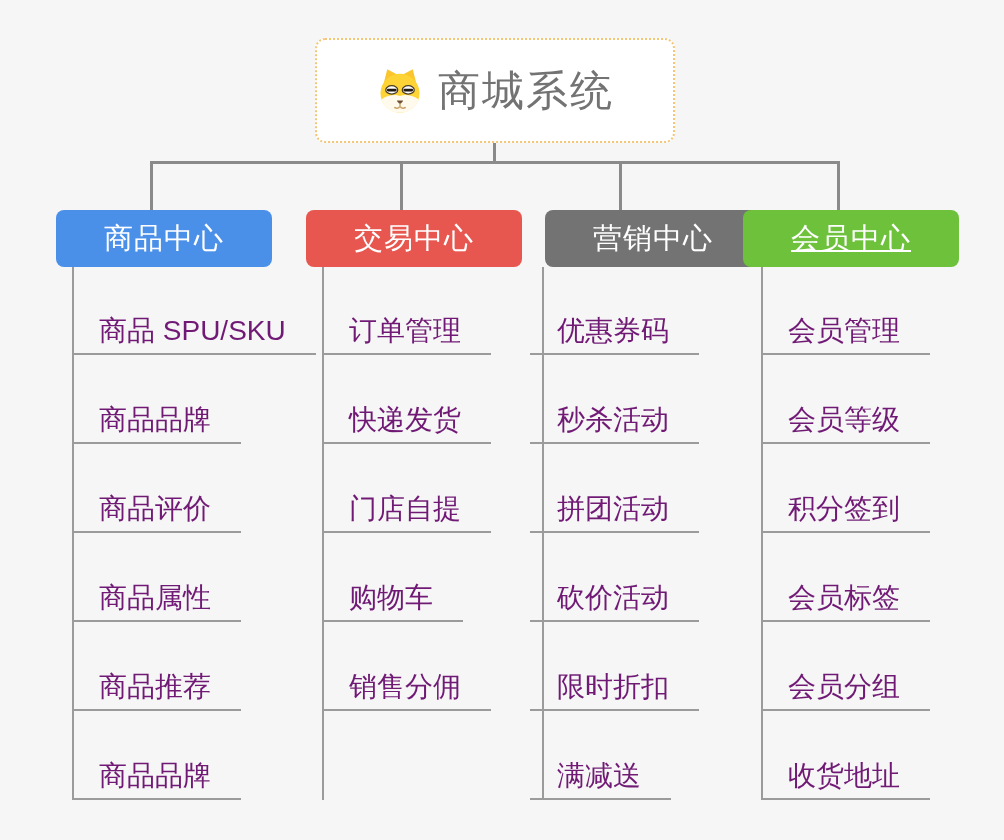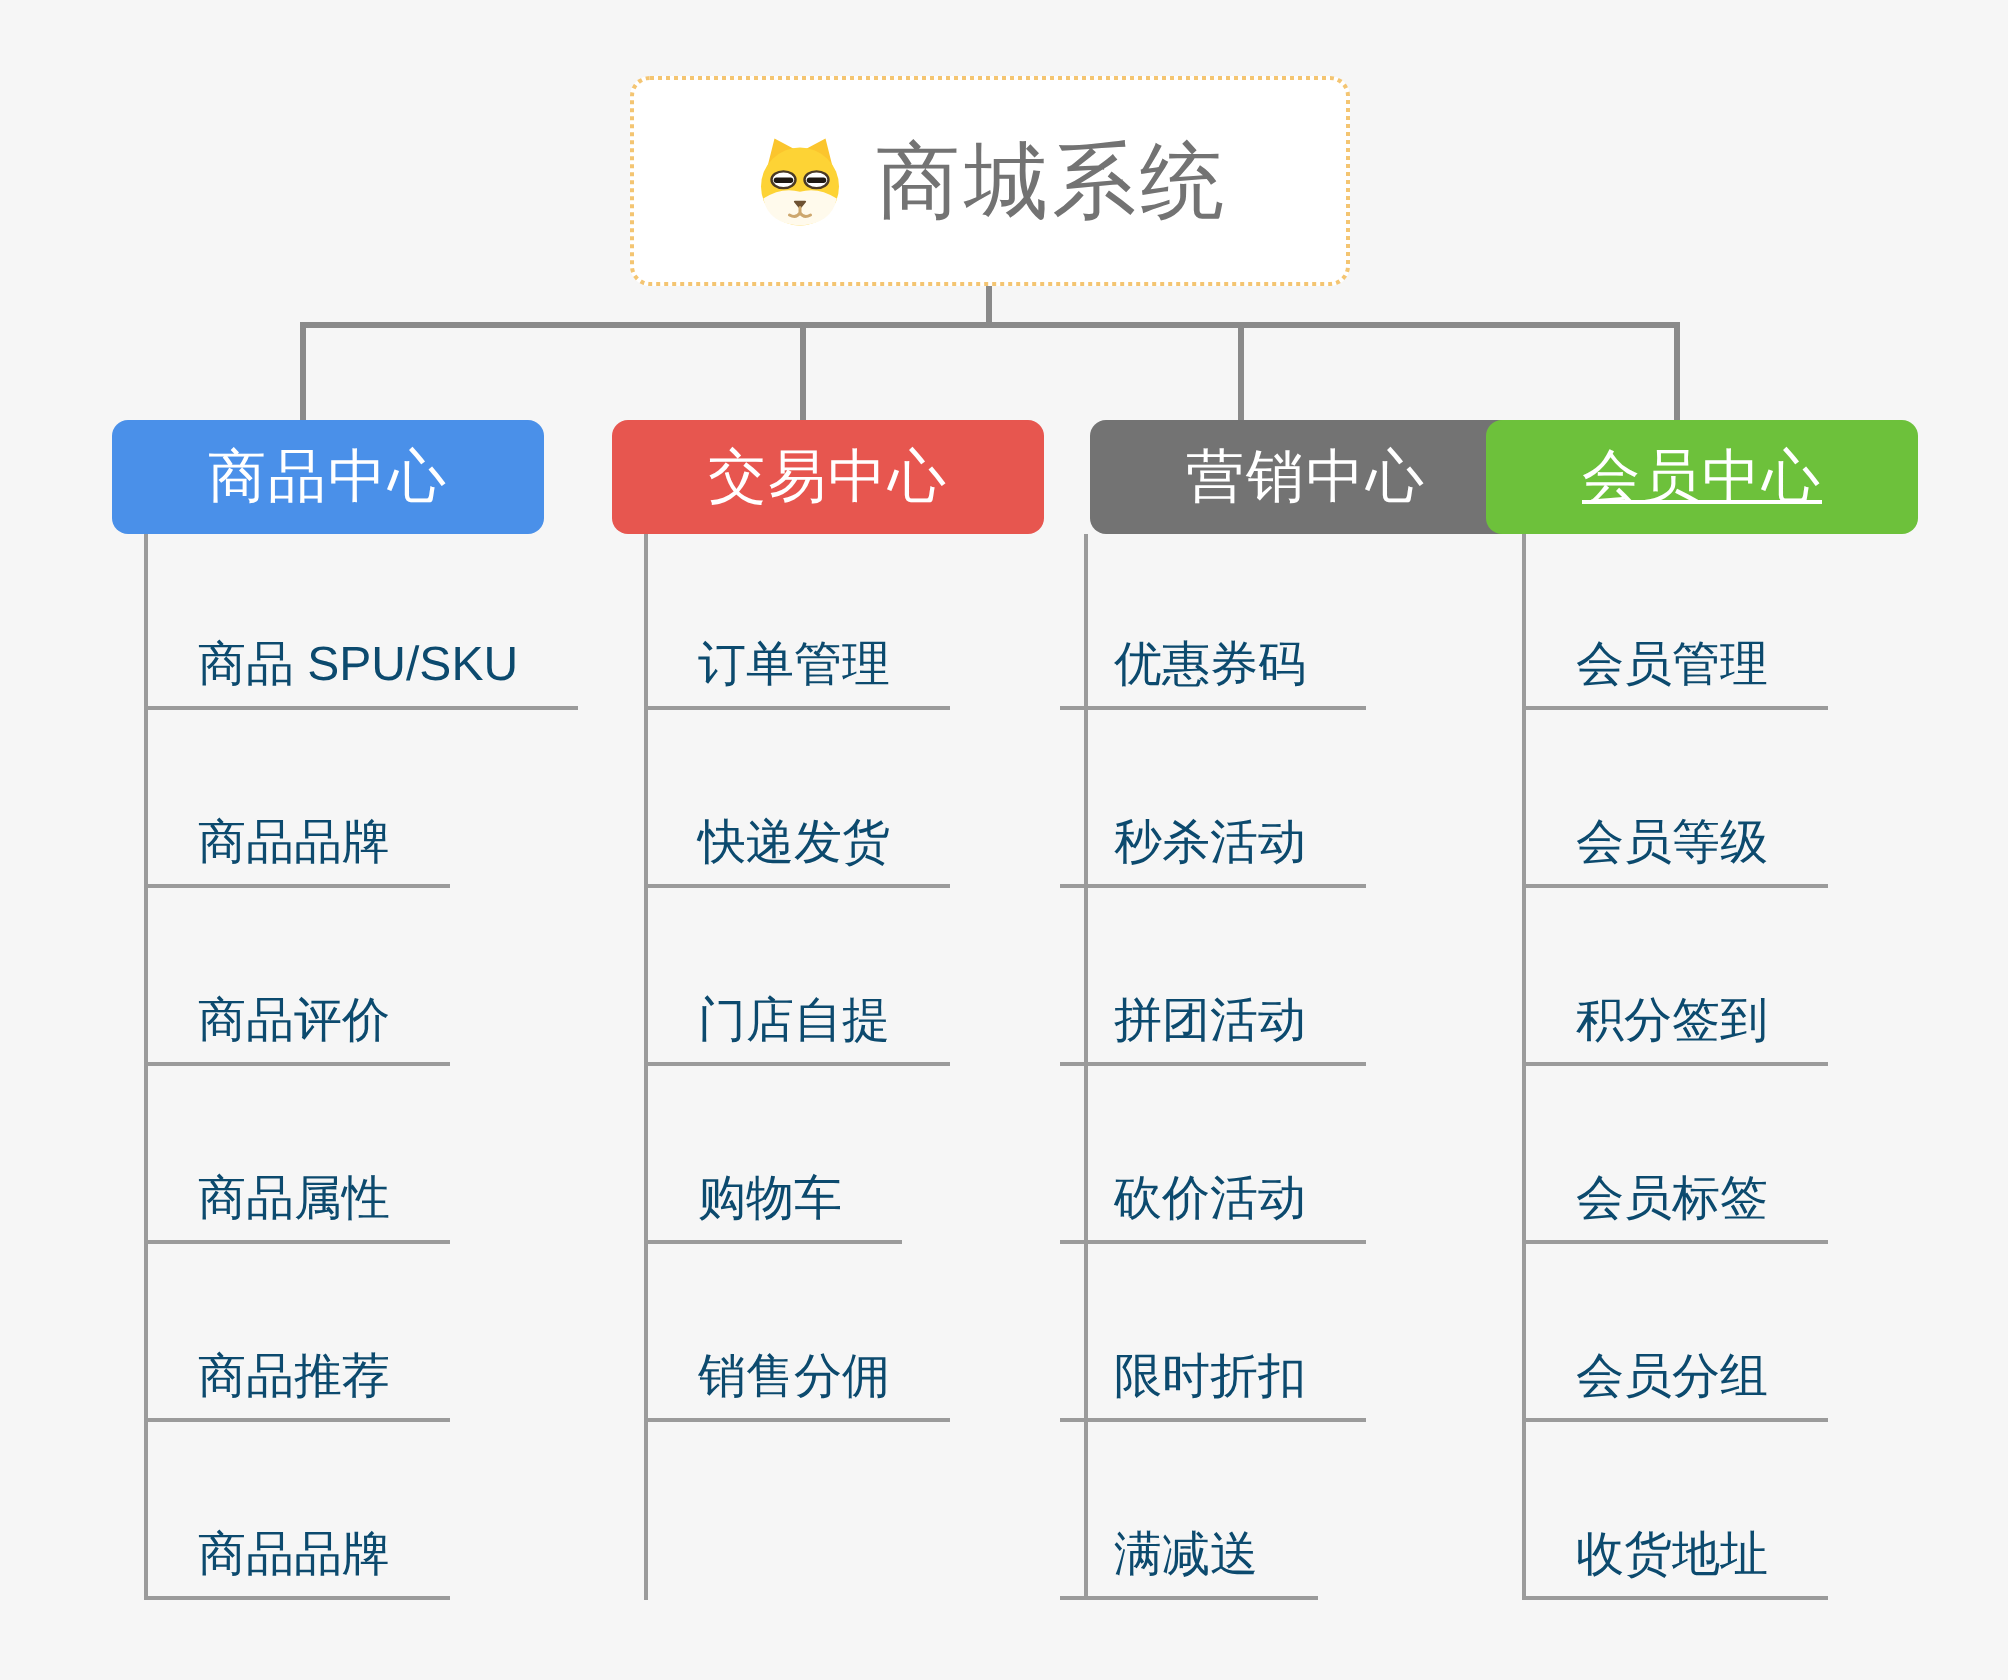--- a/index.html
+++ b/index.html
@@ -42,21 +42,21 @@
   
   .col{position:absolute;top:266px;}
   .leaf{
     height:89px;box-sizing:border-box;
     width:max-content;
     border-bottom:2px solid #9b9b9b;
     padding:0 30px 5px 27px;
     display:flex;align-items:flex-end;
   }
   .leaf span{
-    font-size:24px;color:#0c4a6e;line-height:1.2;white-space:nowrap;
+    font-size:28px;color:#701a75;line-height:1.2;white-space:nowrap;
   }
 </style>
 </head>
 <body>
 
 <div class="canvas">
 
   <div class="cline v" style="left:493px;top:143px;height:21px;"></div>
   <div class="cline h" style="left:150px;top:161px;width:690px;"></div>
   <div class="cline v" style="left:150px;top:161px;height:49px;"></div>

